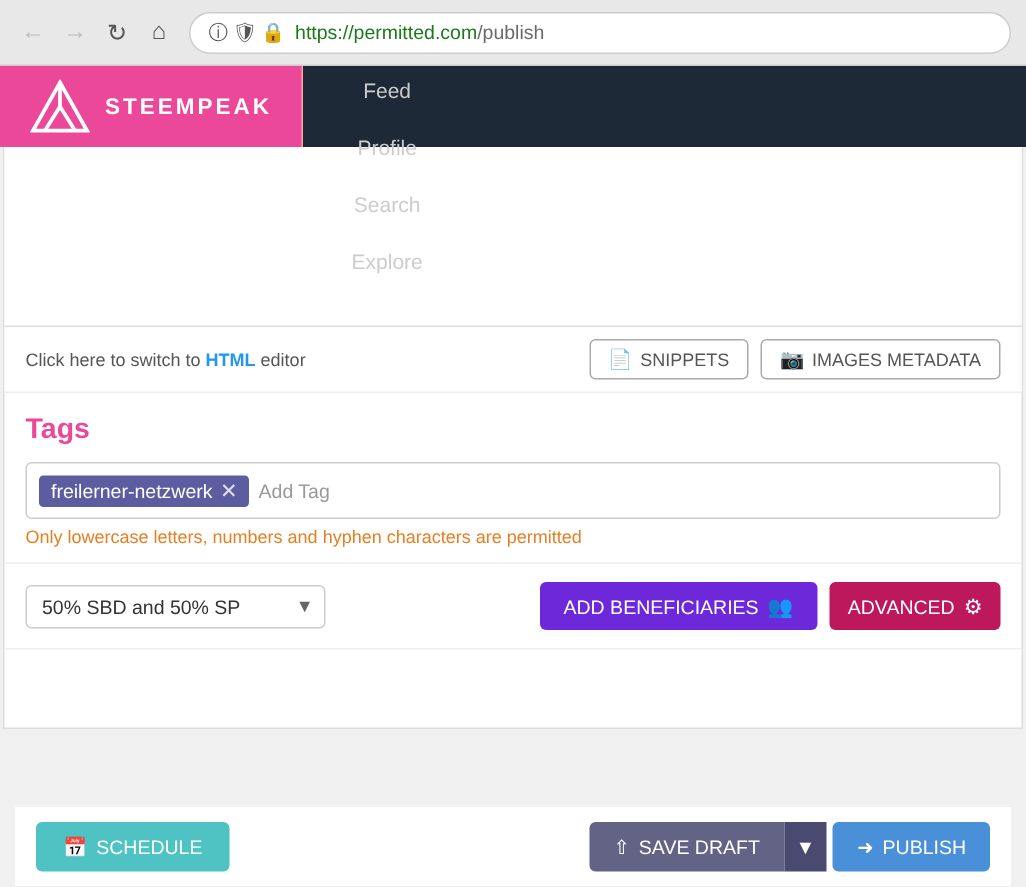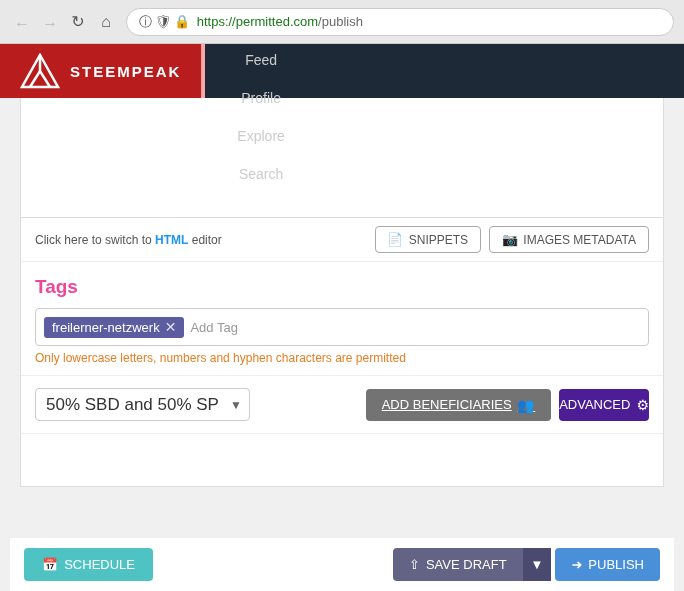--- a/index.html
+++ b/index.html
@@ -49,27 +49,27 @@
 
     
     .navbar {
       background: #1e2938;
       height: 54px;
       display: flex;
       align-items: center;
       padding: 0 0 0 0;
     }
     .navbar-brand {
-      background: #b91c1c;
+      background: #ec4899;
       padding: 0 20px;
       display: flex;
       align-items: center;
       gap: 10px;
       height: 100%;
-      border-right: 4px solid #fca5a5;
+      border-right: 1px solid #fca5a5;
     }
     .brand-logo {
       width: 40px; height: 36px;
     }
     .brand-name {
       color: white;
       font-size: 15px;
       font-weight: bold;
       letter-spacing: 2px;
     }
@@ -85,21 +85,21 @@
       color: #ccc;
       text-decoration: none;
       padding: 8px 12px;
       font-size: 14px;
       cursor: pointer;
     }
 
     
     .main-content {
       background: white;
-      margin: 0 20px;
+      margin: 0 2px;
       border: 1px solid #ddd;
       border-top: none;
     }
 
     
     .editor-area {
       background: white;
       min-height: 120px;
       border-bottom: 1px solid #ddd;
       padding: 10px;
@@ -216,58 +216,57 @@
       gap: 6px;
     }
     .reward-select-wrapper {
       position: relative;
       display: inline-block;
     }
     .reward-select {
       border: 1px solid #ccc;
       border-radius: 4px;
       padding: 6px 30px 6px 10px;
-      font-size: 17px;
+      font-size: 13px;
       appearance: none;
       background: white;
       min-width: 200px;
       cursor: pointer;
       color: #333;
     }
     .reward-select-arrow {
       position: absolute;
       right: 8px; top: 50%;
       transform: translateY(-50%);
       pointer-events: none;
       color: #666;
       font-size: 12px;
     }
     .reward-buttons {
       display: flex;
       gap: 8px;
     }
     .btn-beneficiaries {
-      background: #737373;
+      background: #6d28d9;
       color: white;
       border: none;
       border-radius: 4px;
       padding: 8px 16px;
       font-size: 13px;
       cursor: pointer;
       display: flex;
       align-items: center;
       gap: 6px;
-      text-decoration: underline;
     }
     .btn-advanced {
-      background: #4c1d95;
-      color: white;
-      border: none;
-      border-radius: 4px;
-      padding: 8px 0;
+      background: #be185d;
+      color: white;
+      border: none;
+      border-radius: 4px;
+      padding: 8px 12px;
       font-size: 13px;
       cursor: pointer;
       display: flex;
       align-items: center;
       gap: 6px;
     }
 
     
     .bottom-bar {
       background: white;
@@ -360,22 +359,22 @@
     <svg class="brand-logo" viewBox="0 0 40 36" fill="none" xmlns="http://www.w3.org/2000/svg">
       <polygon points="20,2 38,34 2,34" fill="none" stroke="white" stroke-width="2.5"></polygon>
       <polyline points="10,34 20,18 30,34" fill="none" stroke="white" stroke-width="2.5"></polyline>
       <line x1="20" y1="2" x2="20" y2="18" stroke="white" stroke-width="2.5"></line>
     </svg>
     <span class="brand-name">STEEMPEAK</span>
   </div>
   <div class="navbar-links">
     <a class="nav-link">Feed</a>
     <a class="nav-link">Profile</a>
+    <a class="nav-link">Search</a>
     <a class="nav-link">Explore</a>
-    <a class="nav-link">Search</a>
   </div>
 </div>
 
 <div class="main-content">
 
   <div class="editor-area" style="height: 105px; border-bottom: 1px solid #ddd; background: white;"></div>
 
   <div class="toolbar-row">
     <div class="html-switch">
       <span>Click here to switch to</span>

